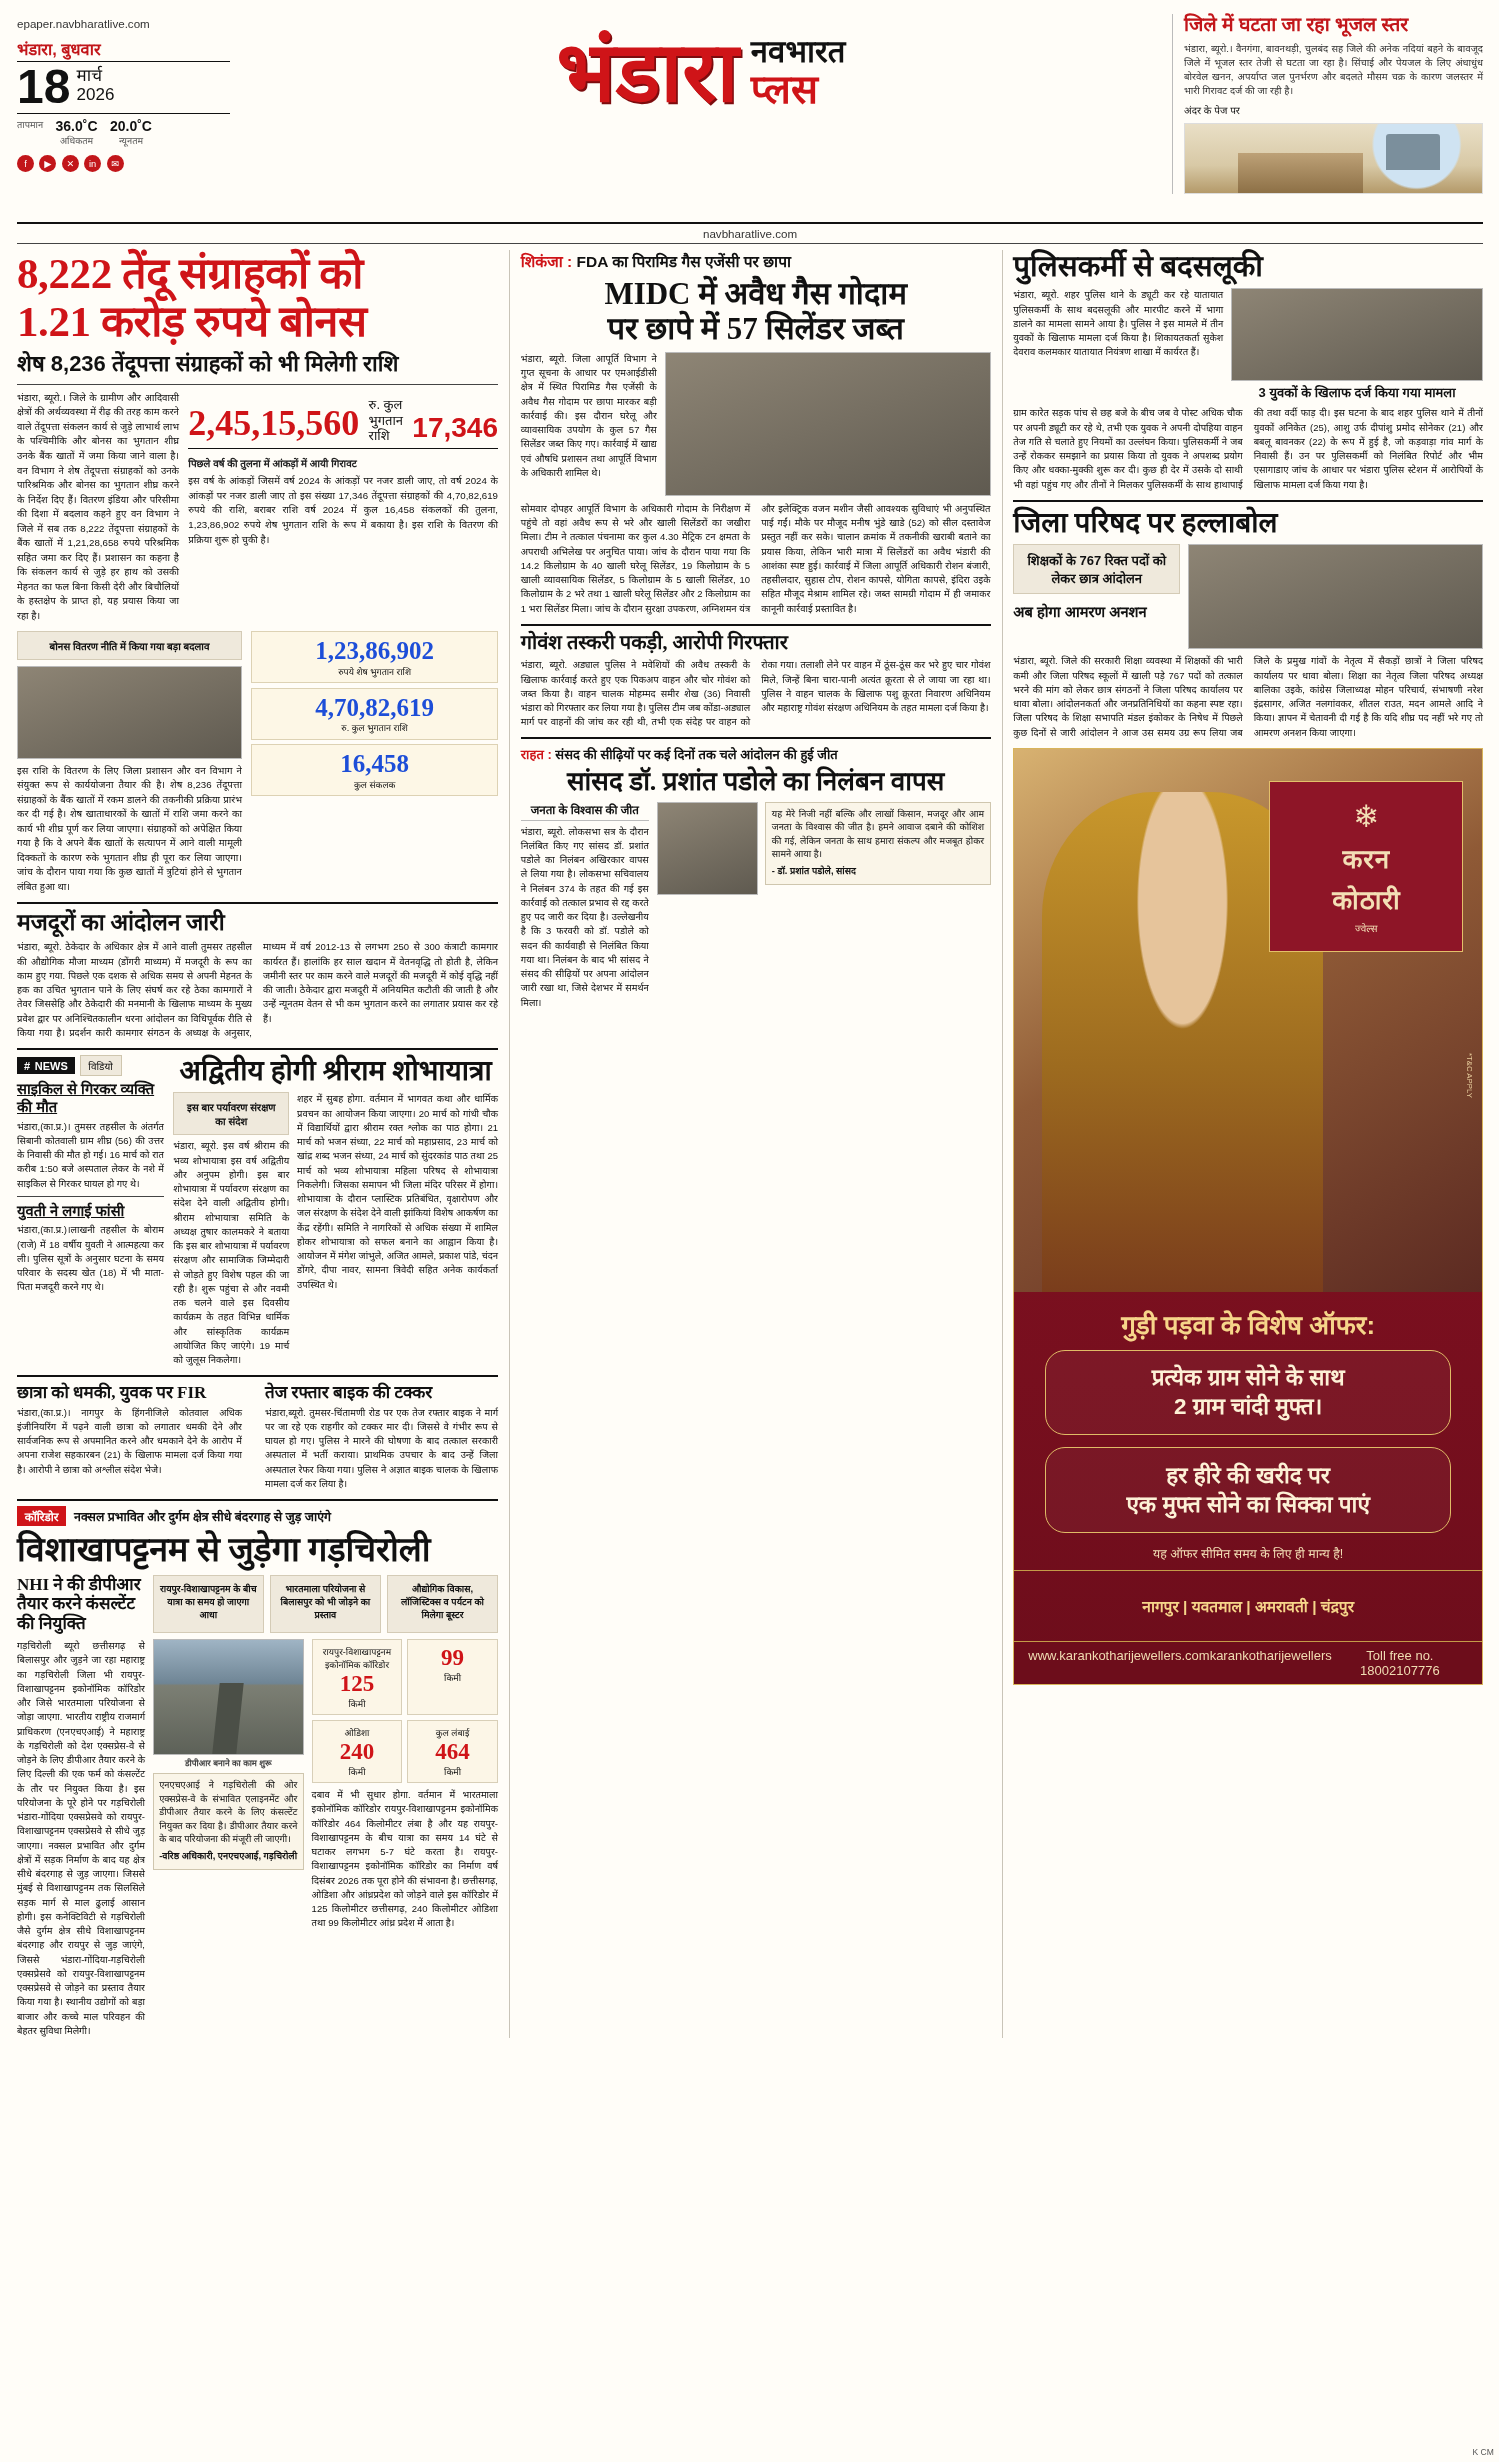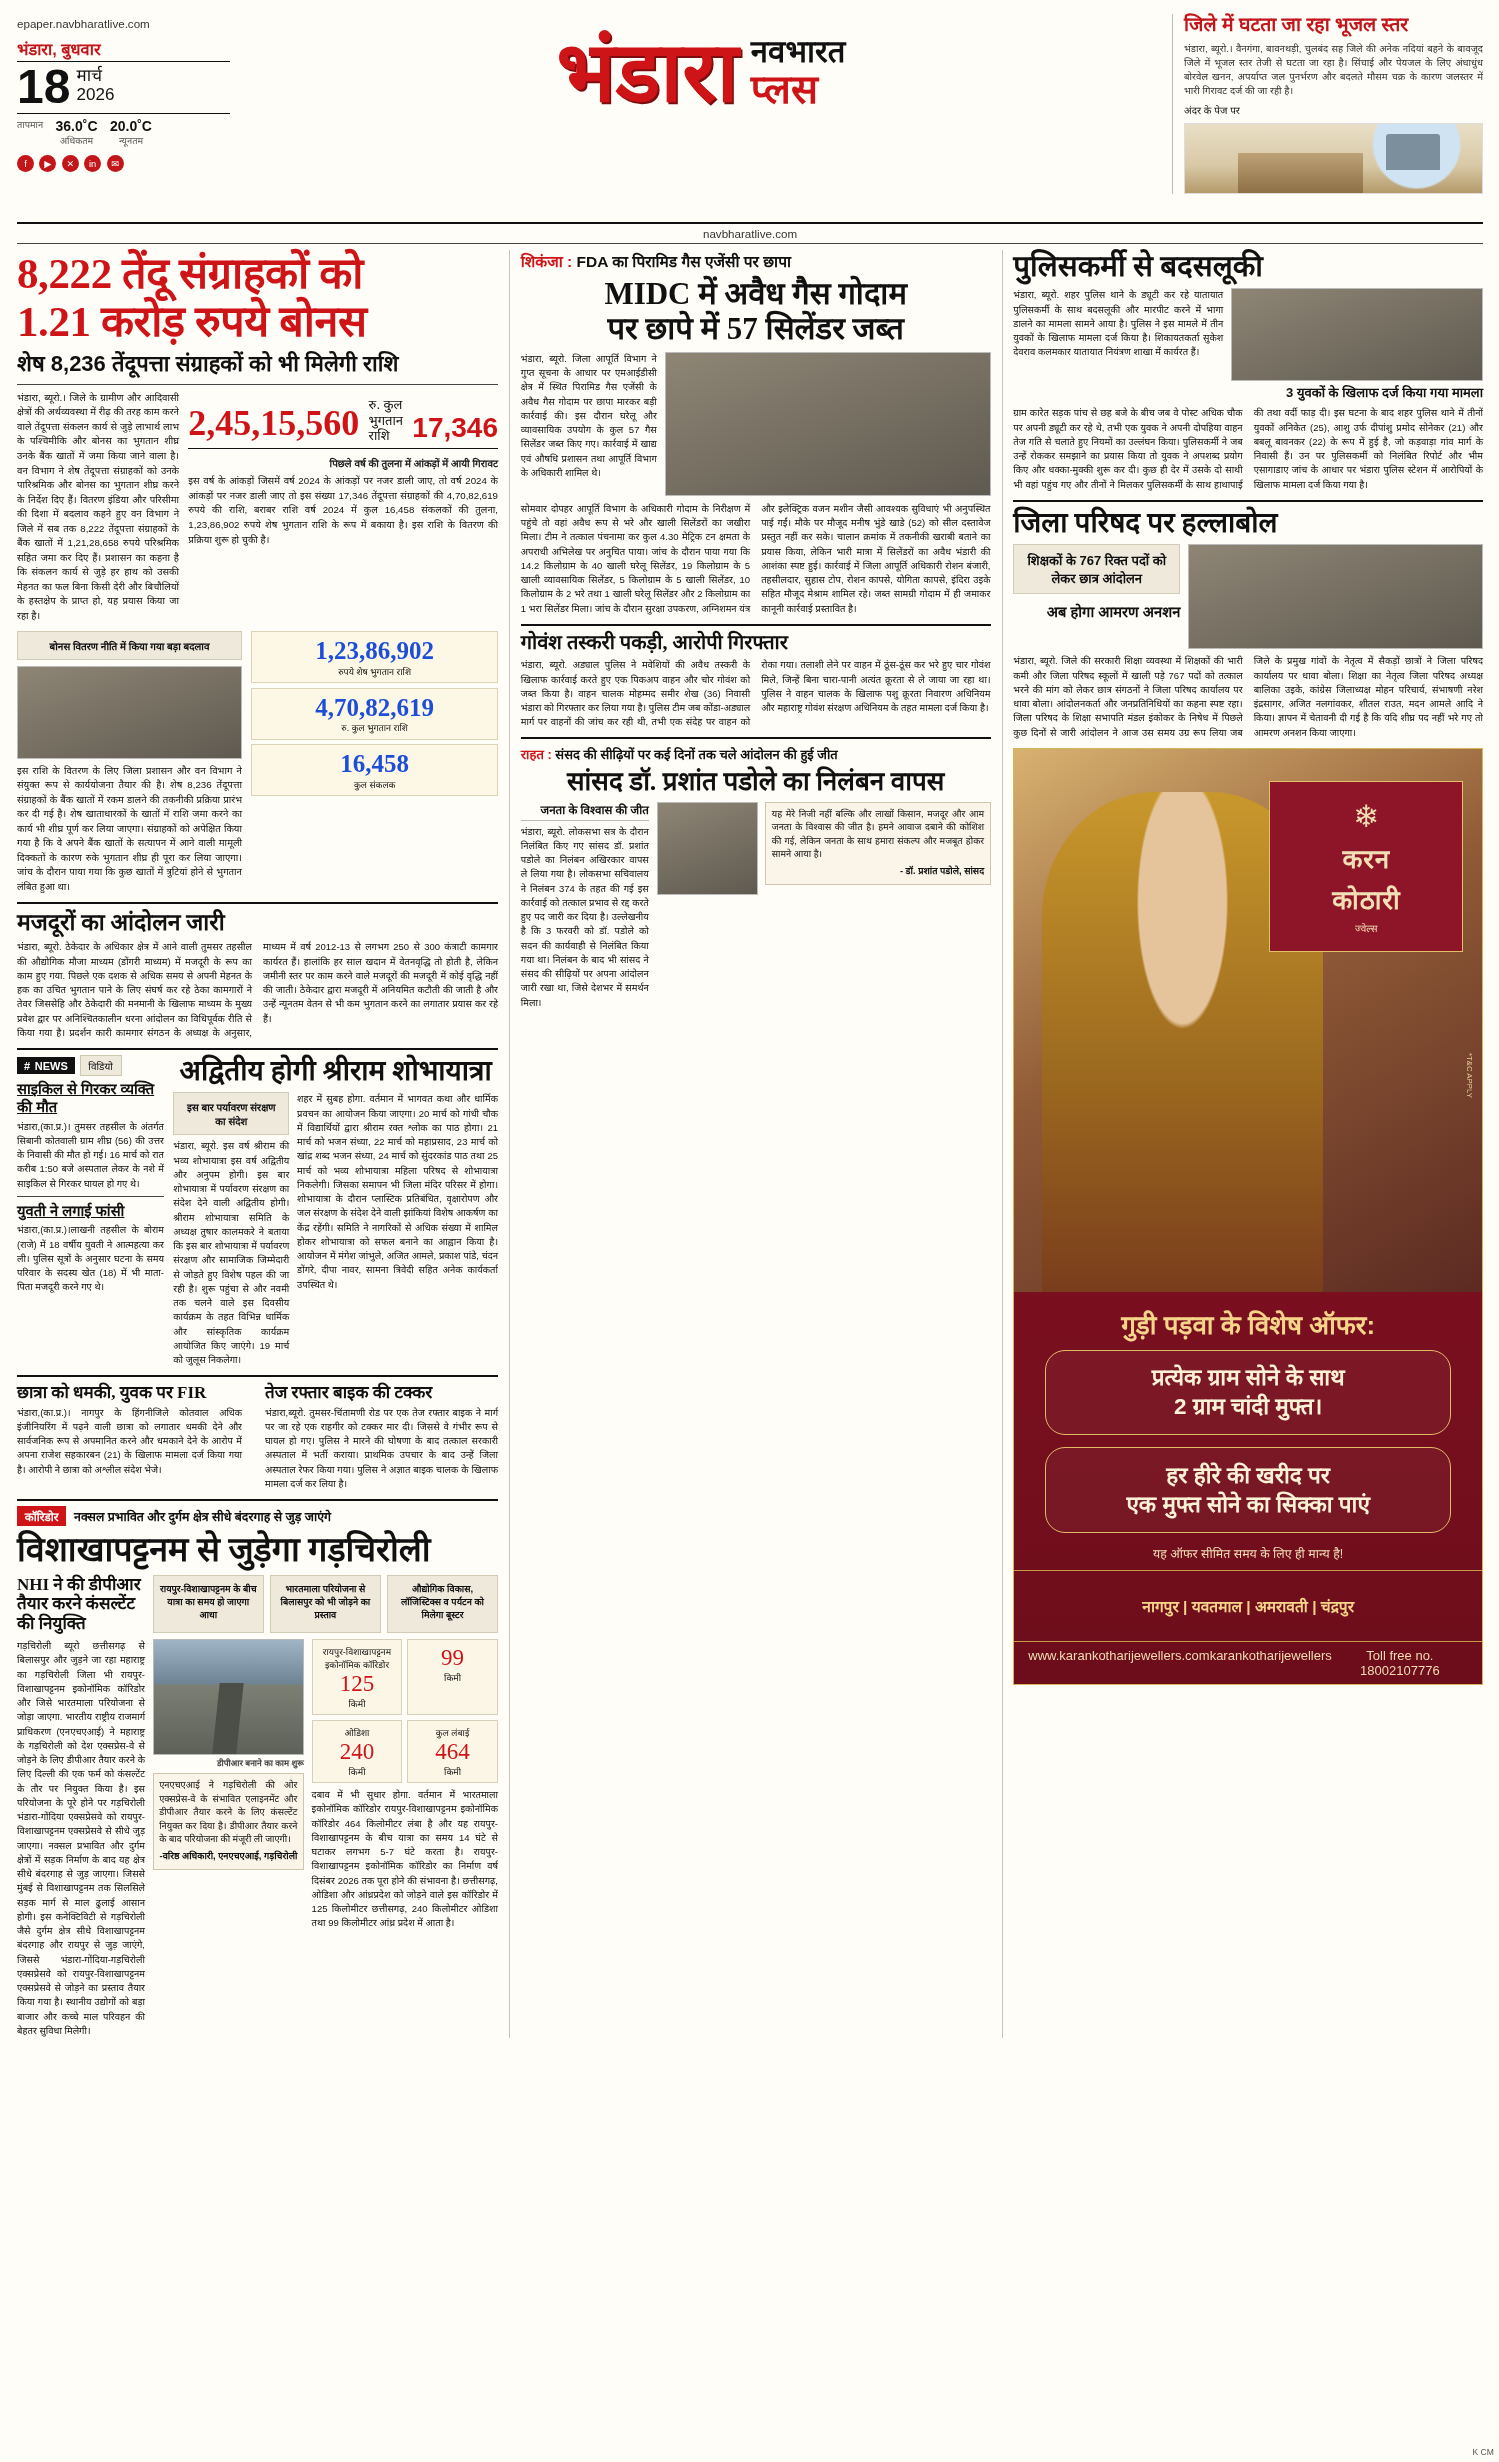--- a/index.html
+++ b/index.html
@@ -12,21 +12,21 @@
   }
   .page {
     position:absolute; left:0; top:0; width:1500px; height:2462px;
     background:#fffdf8;
     padding:14px 17px 11px 17px;
   }
   
   .hr { height:2.3px; background:#111; }
   .hr-thin { height:0.8px; background:#444; }
   .center { text-align:center; }
-  .bold { font-weight:bold;text-align:right; }
+  .bold { font-weight:bold; }
 
   
   .masthead { display:flex; align-items:flex-start; height:208px; }
   .mh-left { width:213px; padding-top:3.1px; }
   .epaper-url { font-size:11.6px; color:#333; margin-bottom:7.8px; }
   .city-day { font-size:16.3px; color:#c2161a; font-weight:bold; margin-bottom:1.6px;}
   .datewrap { display:flex; align-items:flex-end; gap:6.2px; border-top:1.6px solid #111; border-bottom:1.6px solid #111; padding:1.6px 0 3.1px 0;}
   .big-date { font-size:48px; font-weight:bold; line-height:0.95; }
   .mon-yr { font-size:17px; line-height:1.15; padding-bottom:4.7px;}
   .temps { display:flex; gap:12.4px; align-items:flex-start; font-size:10px; margin-top:4.7px;}
@@ -104,21 +104,21 @@
   .h-36 { font-size:28px; } .h-30{font-size:23px;} .h-26{font-size:20px;} .h-22{font-size:17px;}
   .body-s { font-size:9.5px; line-height:1.5; text-align:justify; }
   .sec-rule { border-top:2.3px solid #111; margin:7.8px 0 5.4px 0;}
   .news-tag { display:inline-flex; align-items:center; gap:4.7px; background:#111; color:#fff; font-size:11px; padding:2.3px 7px; font-weight:bold;}
   .video-tag { background:#efe9dc; border:0.8px solid #cfc6ae; font-size:10px; padding:2.3px 7.8px; margin-left:4.7px;}
   .brief h4 { font-size:14.7px; font-weight:bold; line-height:1.2; margin:5.4px 0 3.1px;text-decoration:underline;}
   .corridor-tag { background:#cf1418; color:#fff; font-size:11.6px; font-weight:bold; padding:2.3px 7.8px; display:inline-block;}
   .road-photo { height:116px; background:linear-gradient(#9fb4c4,#6f8595 38%, #7c7f74 40%, #5d6158); border:0.8px solid #b9b9b9; position:relative; overflow:hidden;}
   .road-photo:after{content:"";position:absolute;left:42%;top:38%;width:16%;height:62%;background:#4b4f47;transform:skewX(-6deg);}
   .kbox { border:0.8px solid #d8cfb8; background:#fcf6e7; padding:4.7px; text-align:center;}
-  .kbox .kv { color:#cf1418; font-size:23px; font-weight:normal; font-family:"Liberation Serif",serif; }
+  .kbox .kv { color:#cf1418; font-size:23px; font-weight:bold; font-family:"Liberation Serif",serif; }
   .kbox .kl { font-size:9px;}
   .quotebox { border:0.8px solid #cfc6ae; background:#faf5e8; padding:5.4px; font-size:9.3px; line-height:1.45; text-align:justify;}
 
   
   .ad {
     margin-top:7.8px; background:linear-gradient(#8c1324,#6d0d1b);
     border:1.6px solid #d8b45a; color:#f6e3c2; padding:0; position:relative; overflow:hidden;
   }
   .ad-photo { height:543px; background:linear-gradient(150deg,#d8b271,#8f5a36 45%, #5c2a22); position:relative; }
   .ad-photo .lady {

